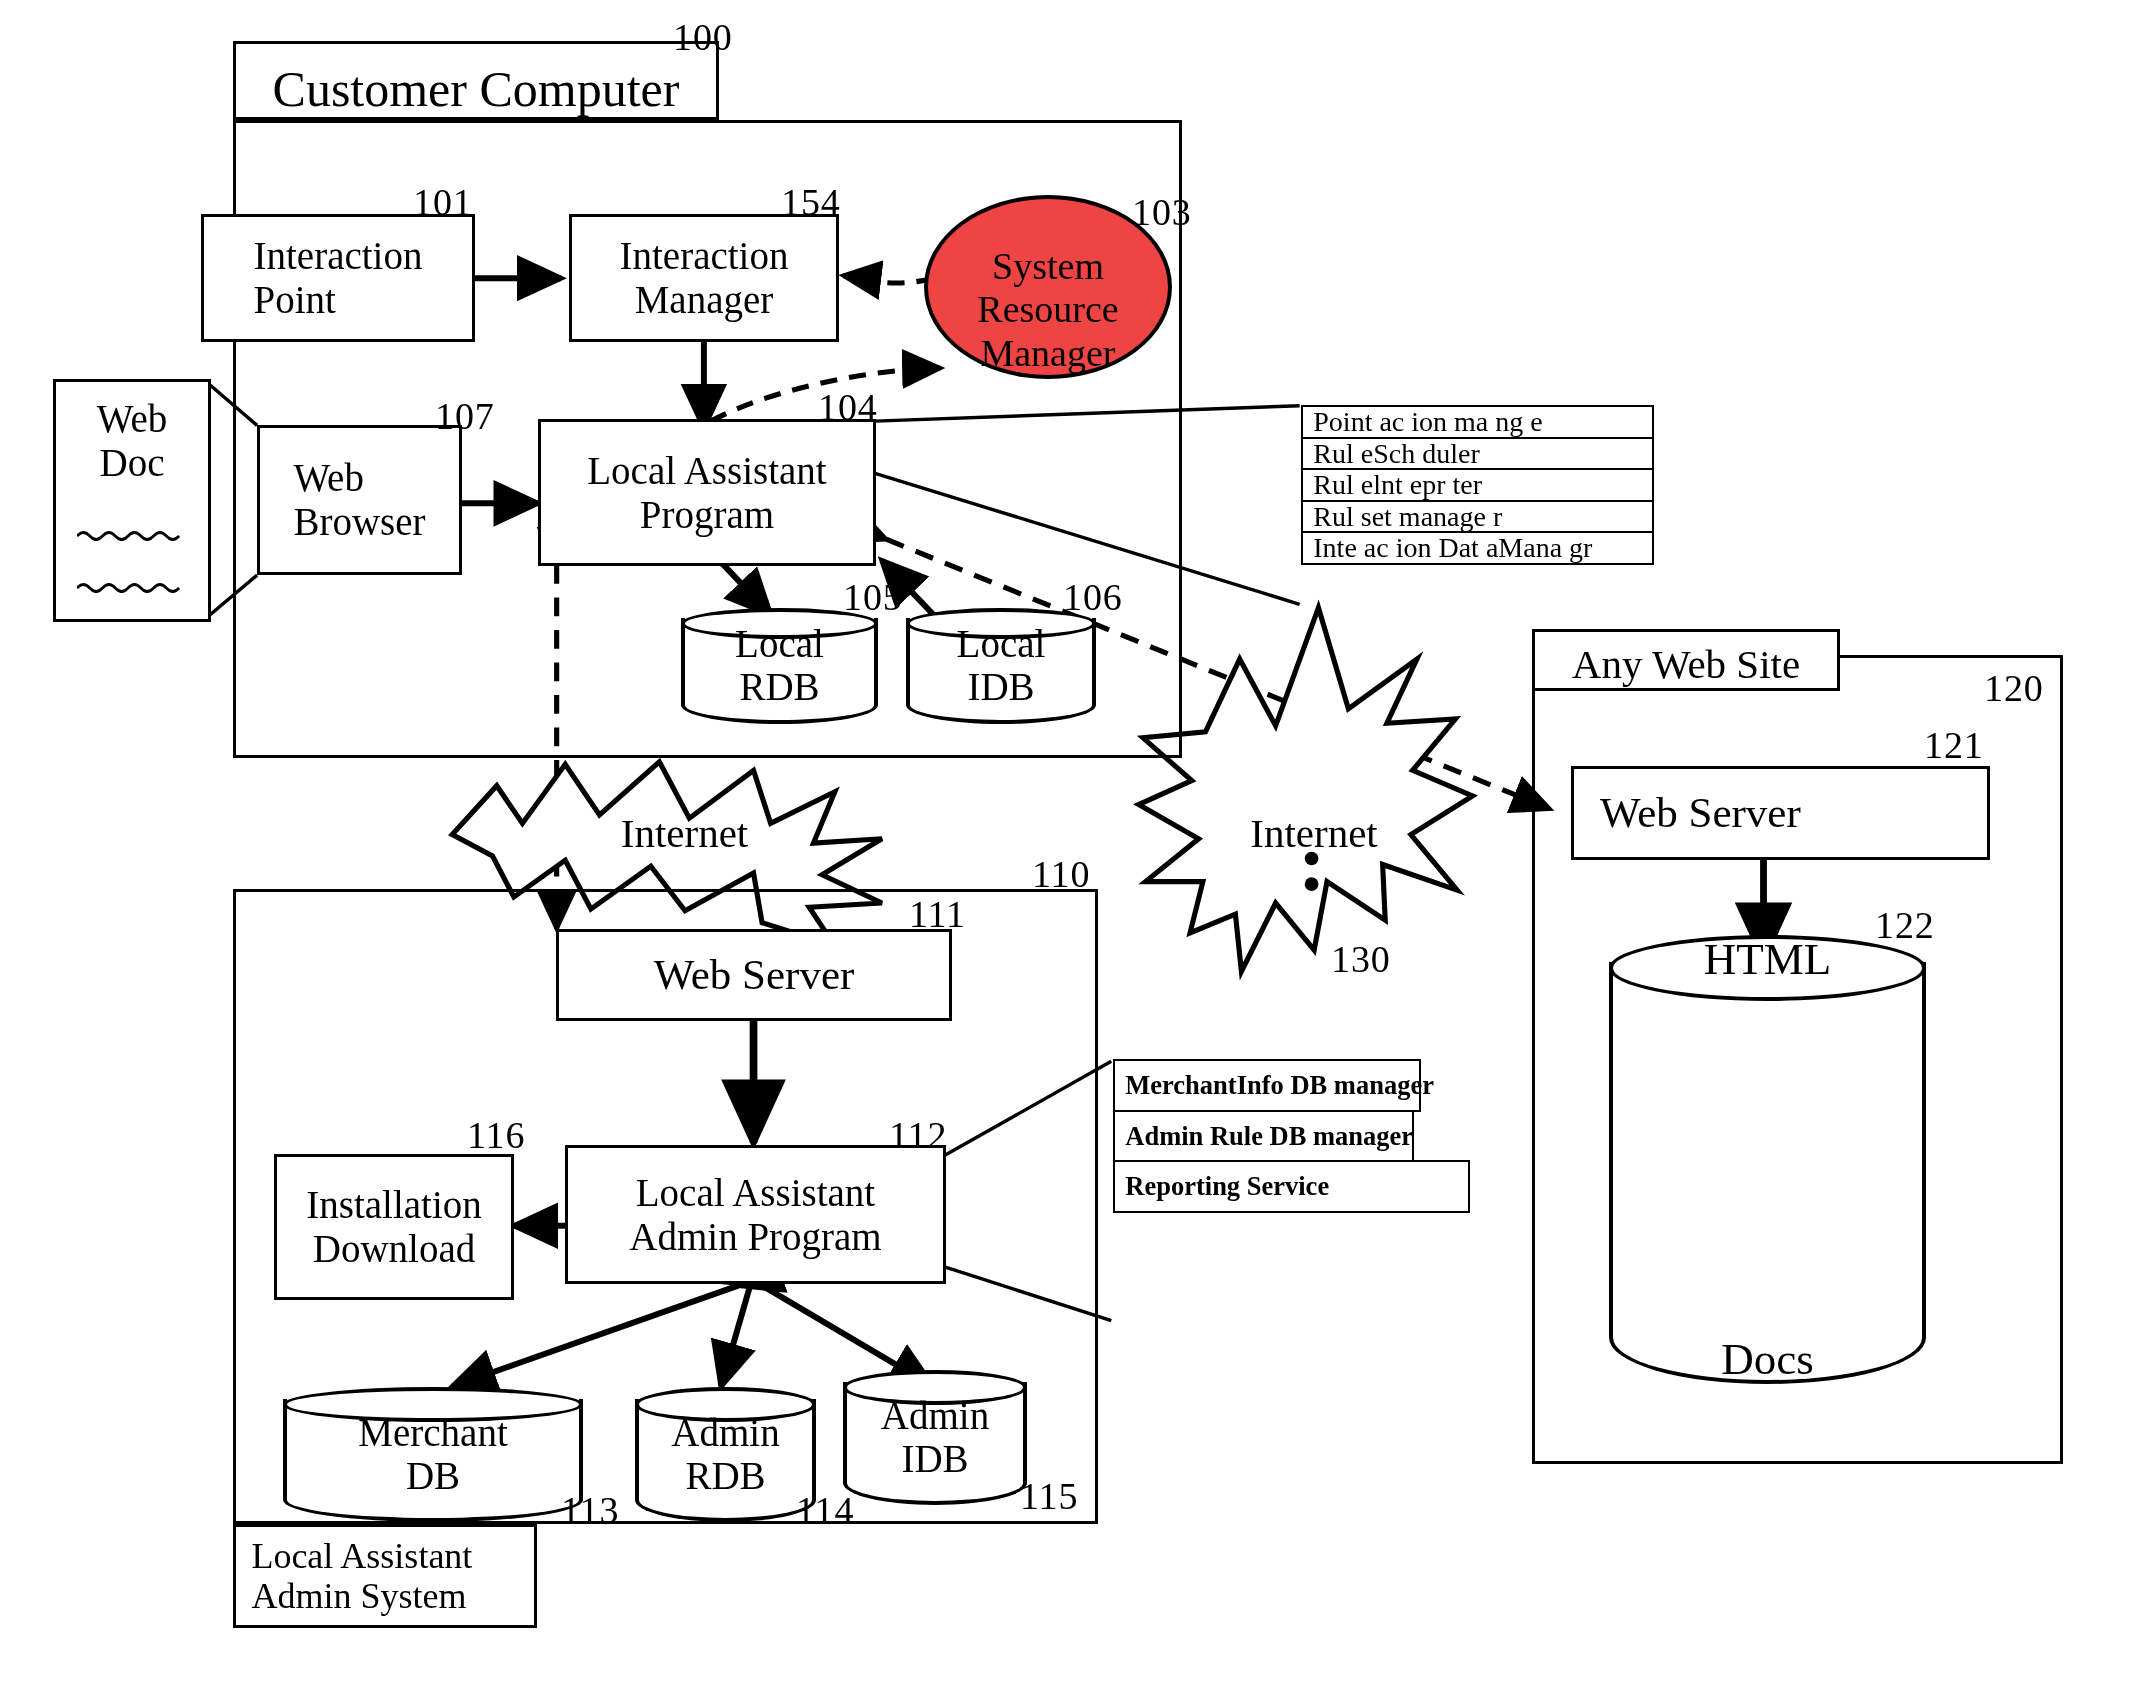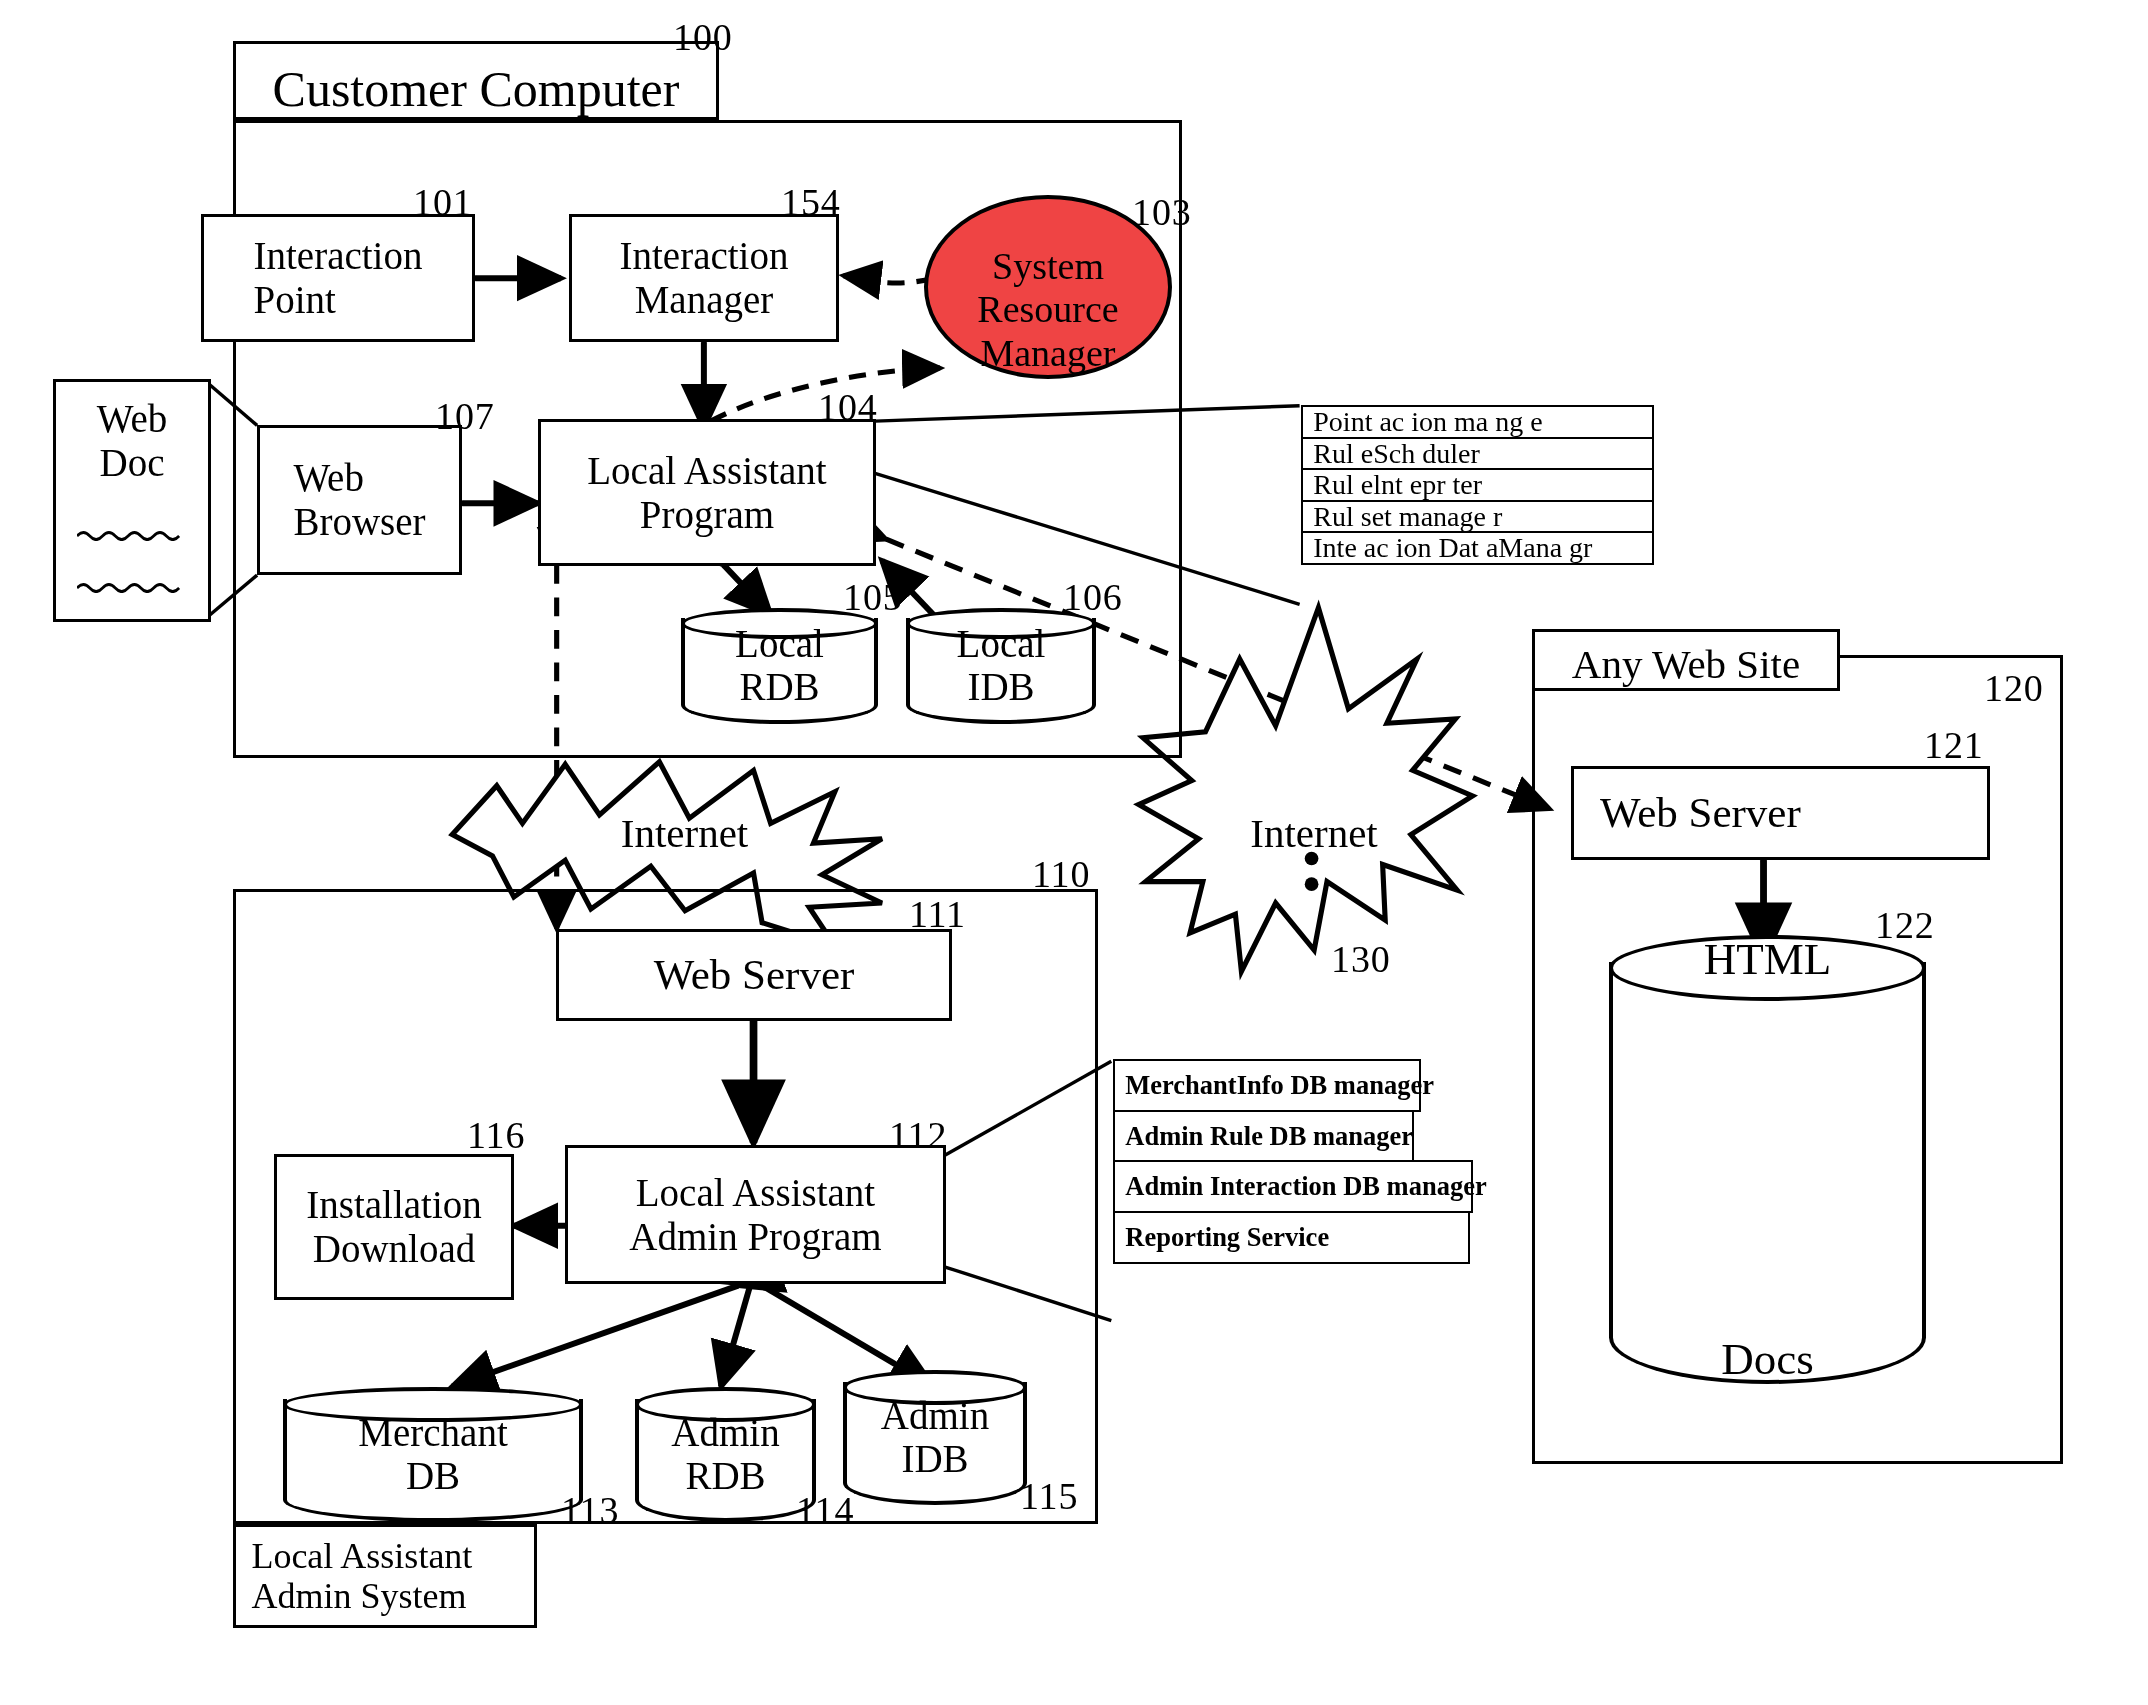--- a/index.html
+++ b/index.html
@@ -388,21 +388,20 @@
   <div class="refnum" style="left:1020px; top:1474px;">115</div>
 
   <div class="label-box" id="admin-system-caption" style="left:233px; top:1524px; width:304px; height:104px; font-size:36px; flex-direction:column; align-items:flex-start; padding-left:15.4px; justify-content:center;">
     <div>Local Assistant</div>
     <div>Admin System</div>
   </div>
 
   <div class="listbox" id="list112" style="left:1113px; top:1062px; width:308px;">
     <div class="row" style="width:308px;">MerchantInfo DB manager</div>
     <div class="row" style="width:301px;">Admin Rule DB manager</div>
-    <div class="row" style="width:360px;">Admin Interaction DB manager</div>
     <div class="row" style="width:357px;">Reporting Service</div>
   </div>
 
   <div class="container" id="anywebsite-frame" style="left:1532px; top:655px; width:531px; height:809px;"></div>
 
   <div class="label-box" id="anywebsite-title" style="left:1532px; top:629px; width:308px; height:62px; font-size:41px;">
     <span>Any Web Site</span>
   </div>
   <div class="refnum" style="left:1984px; top:666px;">120</div>
 

